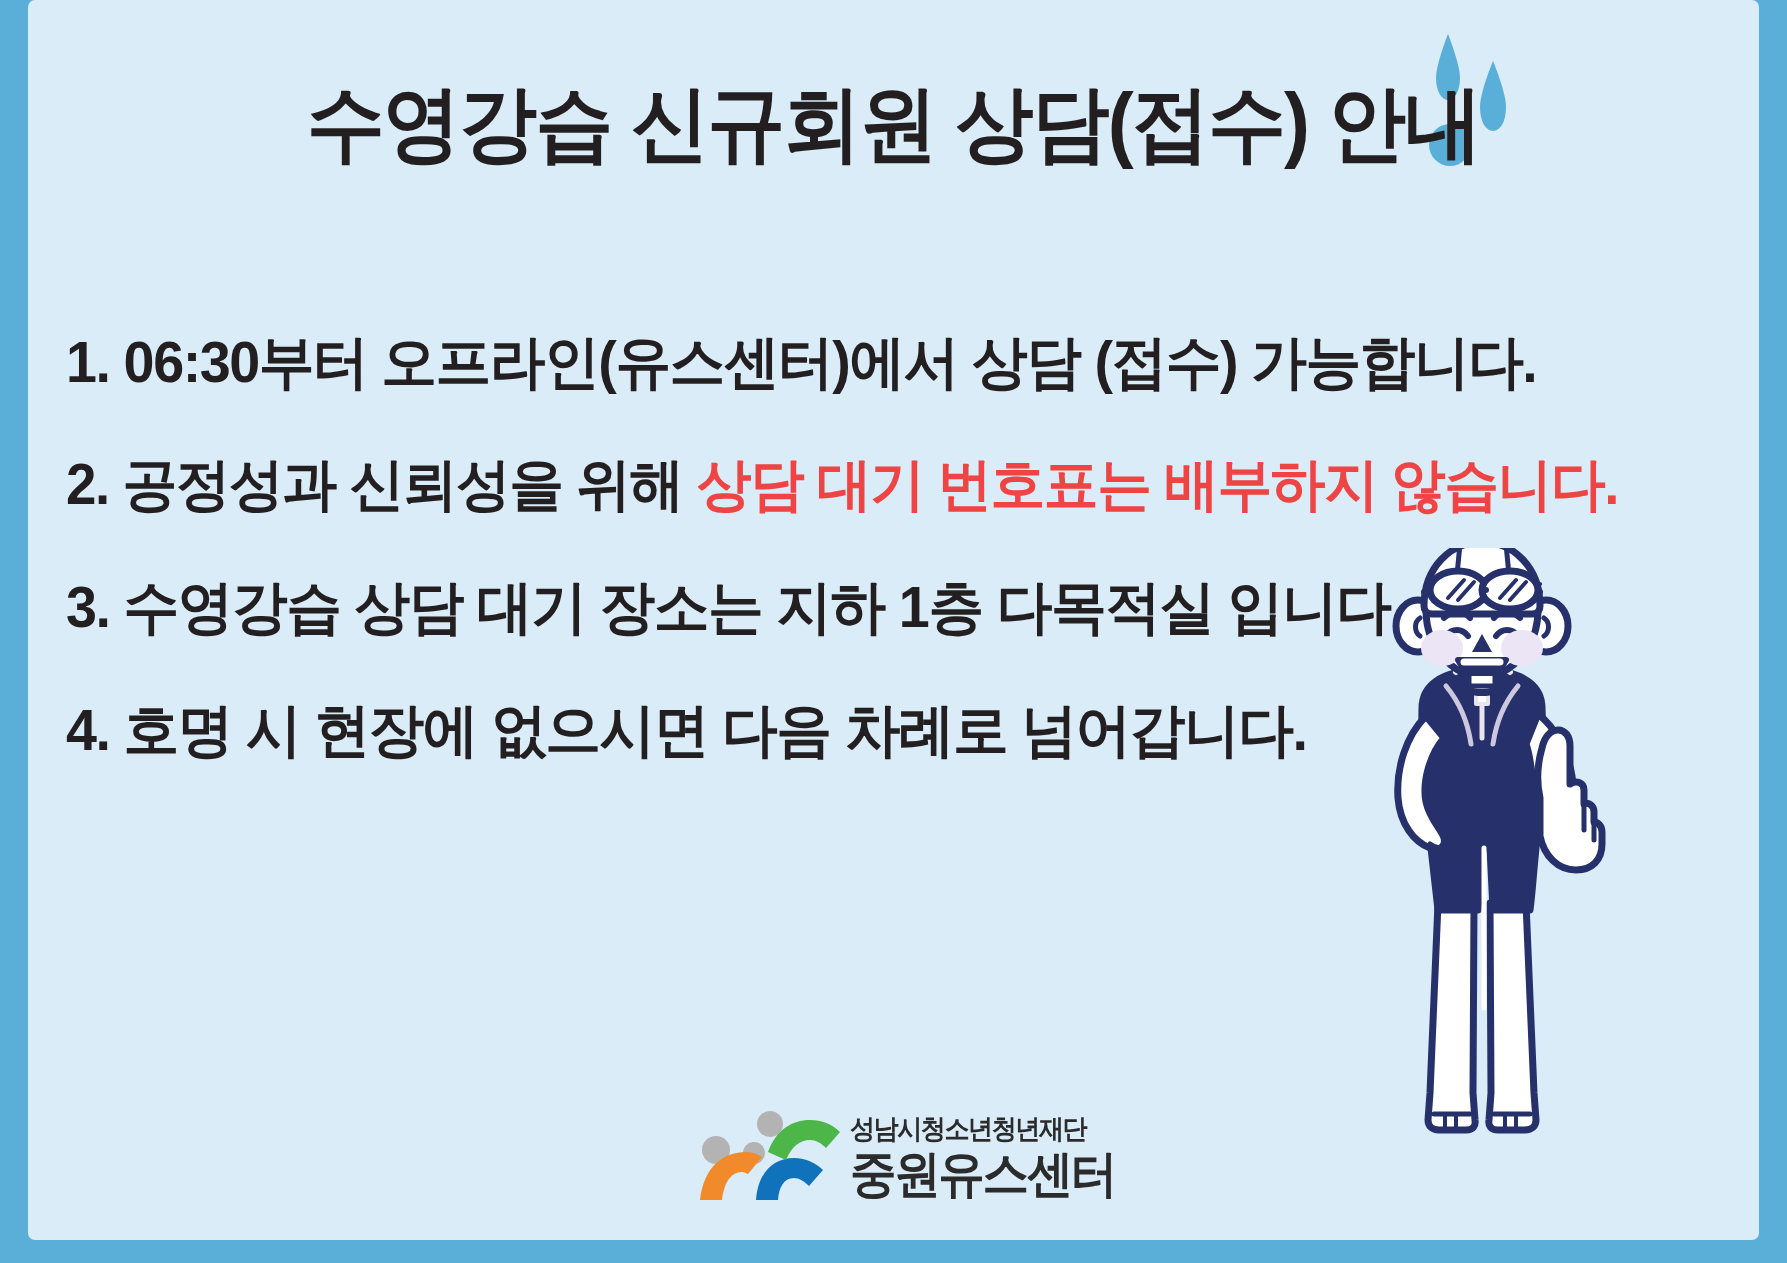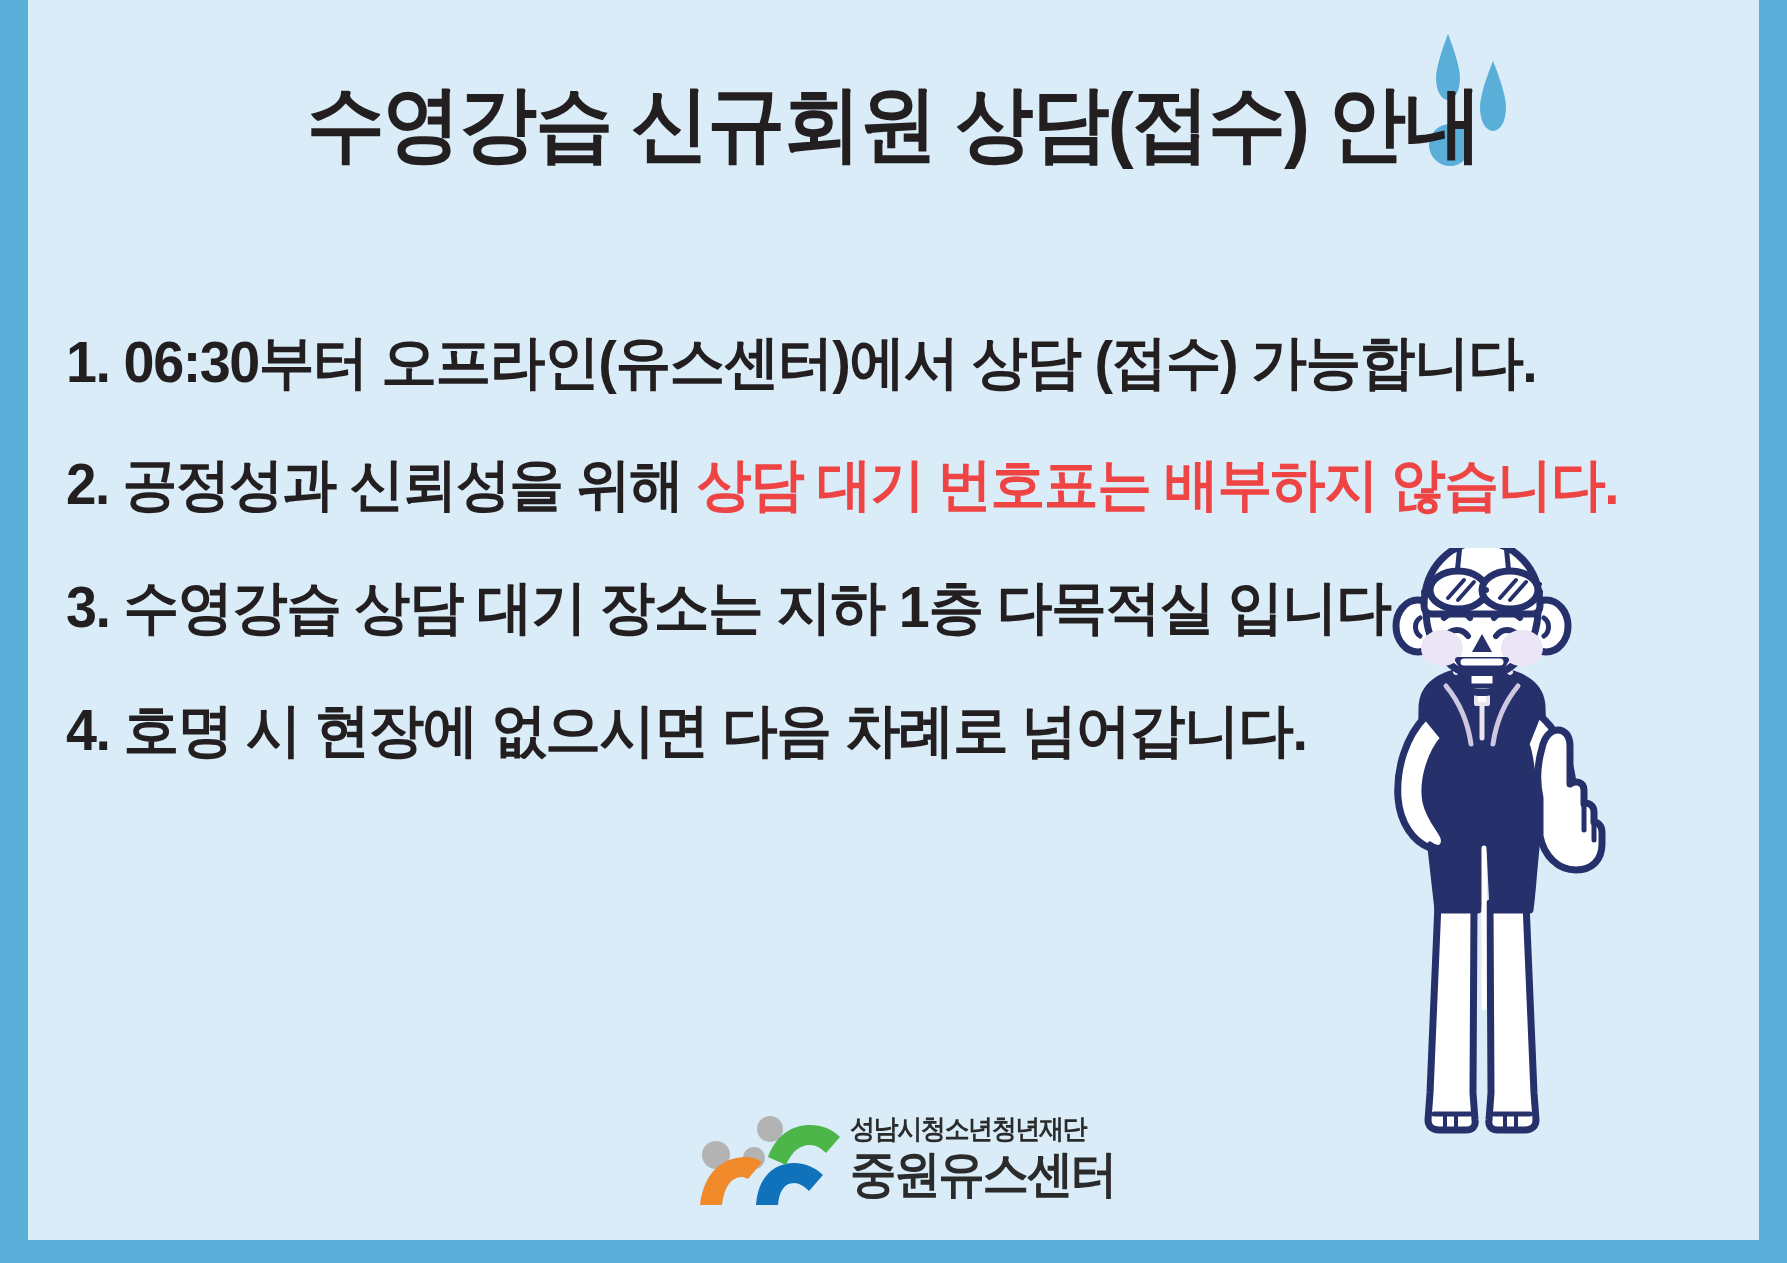--- a/index.html
+++ b/index.html
@@ -17,20 +17,21 @@
     box-sizing: border-box;
   }
   .inner {
     position: absolute;
     left: 28px;
     top: 0px;
     width: 1731px;
     height: 1240px;
     background: #d9ecf8;
     overflow: hidden;
+    border-radius: 7px;
   }
 
   
   .title {
     position: absolute;
     left: 0;
     top: 78px;
     width: 1731px;
     text-align: center;
     font-size: 83px;
@@ -77,21 +78,20 @@
   .line-4 { font-size: 58px; }
 
   
   .logo {
     position: absolute;
     left: 668px;
     top: 1098px;
     width: 430px;
     height: 120px;
     display: flex;
-    align-items: center;
   }
   .logo-mark { width: 146px; height: 110px; flex: none; }
   .logo-text {
     margin-left: 8px;
     display: flex;
     flex-direction: column;
     justify-content: center;
   }
   .logo-top {
     font-size: 27px;

